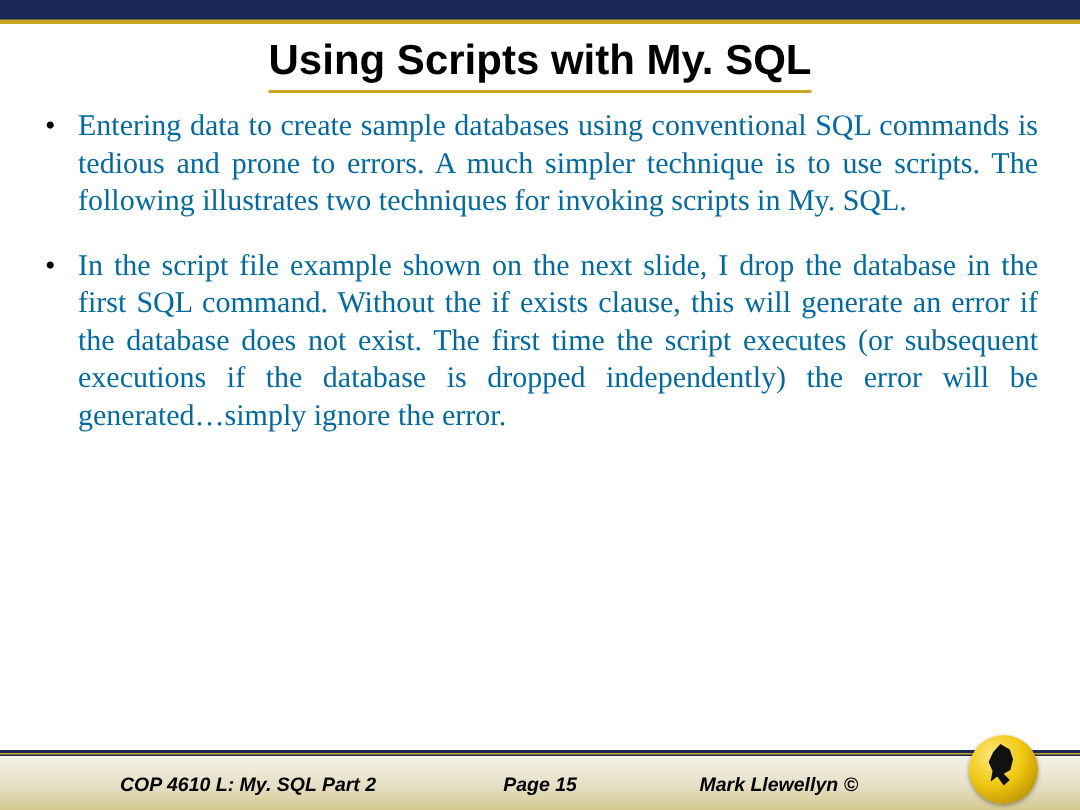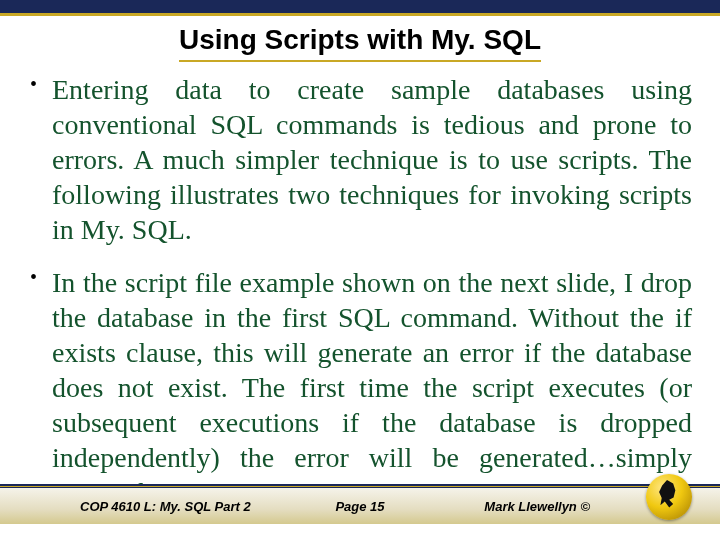--- a/index.html
+++ b/index.html
@@ -30,37 +30,37 @@
   .content {
     padding: 10px 28px 0 28px;
   }
   ul.bullets {
     list-style: none;
   }
   ul.bullets > li {
     position: relative;
     padding-left: 24px;
     margin-bottom: 18px;
-    font-size: 28px;
+    font-size: 20px;
     line-height: 1.25;
-    color: #14532d;
+    color: #0369a1;
     text-align: justify;
   }
   ul.bullets > li::before {
     content: "•";
     position: absolute;
     left: 2px;
     top: 0;
     font-size: 20px;
     color: #000;
   }
   .footer {
     position: absolute;
     left: 0; right: 0; bottom: 0;
-    height: 56px;
+    height: 40px;
   }
   .footer-stripe {
     height: 4px;
     background: #c9a825;
     border-top: 2px solid #1a2858;
     border-bottom: 1px solid #1a2858;
   }
   .footer-band {
     height: 36px;
     background: linear-gradient(#f5f3ea, #e4ddc0 60%, #d4c98e);
@@ -68,21 +68,21 @@
     display: flex;
     align-items: center;
     font-family: Arial, Helvetica, sans-serif;
     font-size: 13px;
     font-style: italic;
     font-weight: bold;
     color: #000;
   }
   .footer-left { position: absolute; left: 80px; }
   .footer-center { position: absolute; left: 50%; transform: translateX(-50%); }
-  .footer-right { position: absolute; right: 130px; }
+  .footer-right { position: absolute; right: 148px; }
   .logo {
     position: absolute;
     right: 28px;
     bottom: 4px;
     width: 46px;
     height: 46px;
   }
   .logo .disc {
     width: 46px; height: 46px;
     border-radius: 50%;

